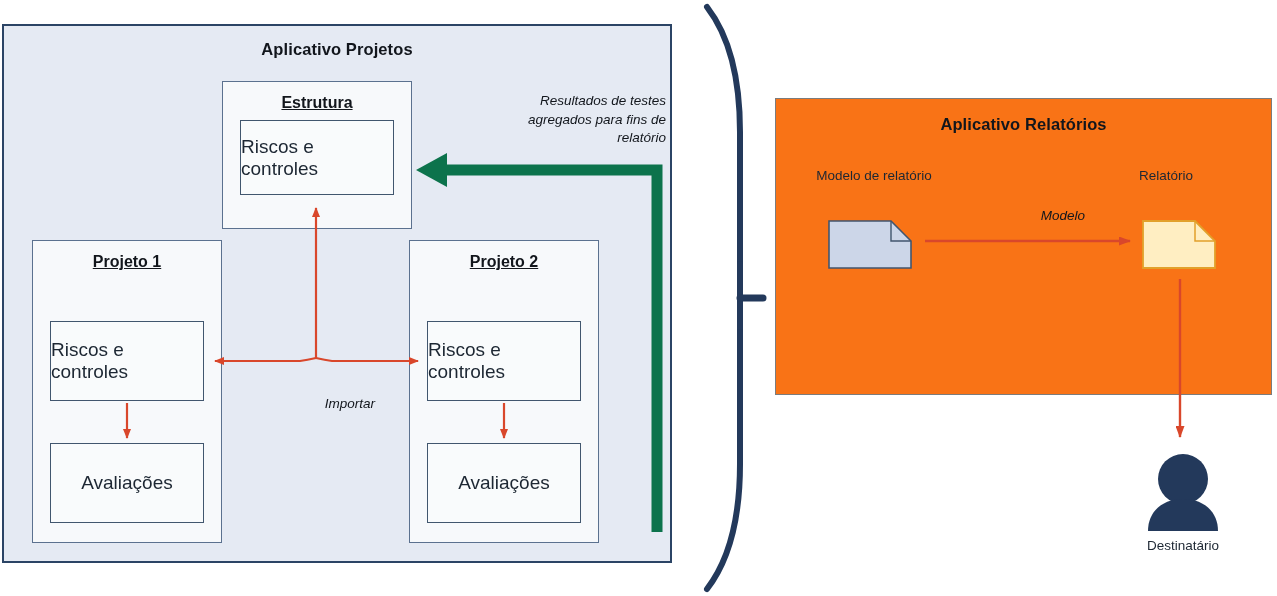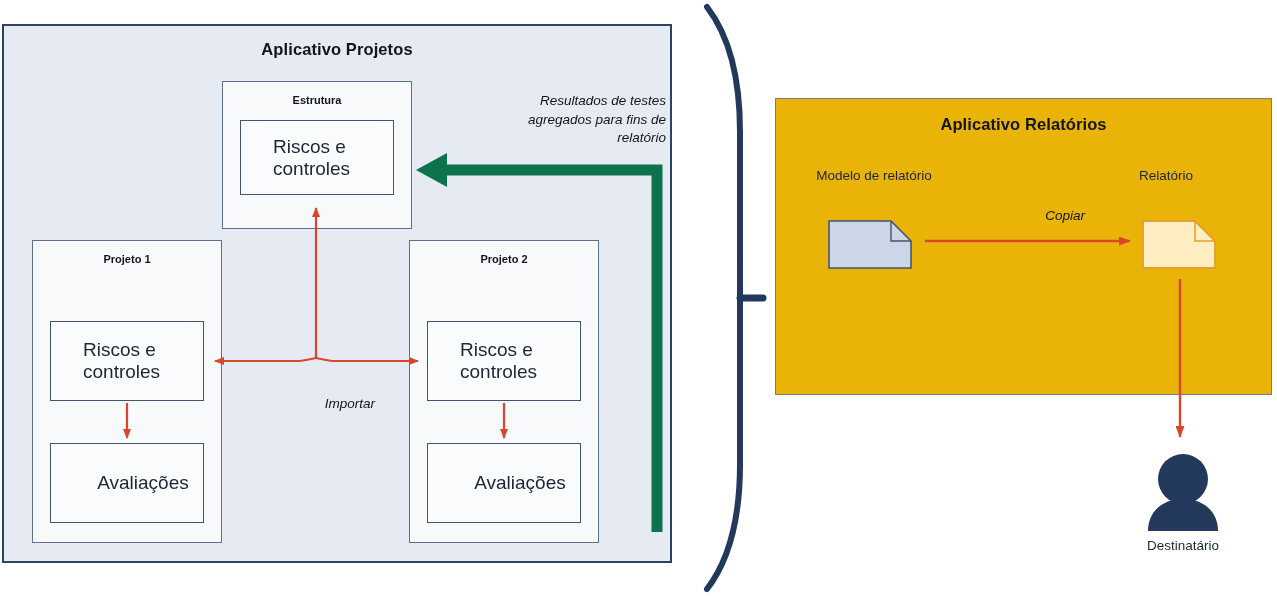--- a/index.html
+++ b/index.html
@@ -7,21 +7,21 @@
     font-family:"Liberation Sans", sans-serif;
     -webkit-font-smoothing:antialiased;
   }
   #stage{
     position:relative;
     width:1277px;
     height:596px;
     overflow:hidden;
     background:#ffffff;
   }
-  .abs{position:absolute;padding-left:32px;}
+  .abs{position:absolute;}
 
   
   #projects-panel{
     left:2px; top:24px; width:670px; height:539px;
     background:#e5eaf3;
     border:2px solid #2b4465;
     box-sizing:border-box;
   }
   .panel-title{
     position:absolute;
@@ -39,22 +39,23 @@
     background:#f7f9fb;
     border:1.6px solid #5b718f;
     box-sizing:border-box;
   }
   .group-label{
     position:absolute;
     left:0;right:0;
     top:12px;
     text-align:center;
     font-weight:bold;
-    font-size:11px;
+    font-size:16px;
     color:#12161c;
+    text-decoration:underline;
   }
   
   .node-box{
     background:#f9fbfc;
     border:1.3px solid #41566e;
     box-sizing:border-box;
     display:flex;
     align-items:center;
     justify-content:center;
     font-size:19px;
@@ -68,21 +69,21 @@
   #p1-riscos{left:50px; top:321px; width:154px; height:80px;}
   #p1-avaliacoes{left:50px; top:443px; width:154px; height:80px;}
 
   #projeto2{left:409px; top:240px; width:190px; height:303px;}
   #p2-riscos{left:427px; top:321px; width:154px; height:80px;}
   #p2-avaliacoes{left:427px; top:443px; width:154px; height:80px;}
 
   
   #reports-panel{
     left:775px; top:98px; width:497px; height:297px;
-    background:#eab308;
+    background:#f97316;
     border:1.6px solid #7c7c7c;
     box-sizing:border-box;
   }
   #reports-title{top:16px;}
 
   .doc-label{
     position:absolute;
     text-align:center;
     font-size:13.5px;
     color:#1d2733;
@@ -138,21 +139,21 @@
   <div class="abs" id="reports-panel">
     <div class="panel-title" id="reports-title">Aplicativo Relatórios</div>
   </div>
 
   <div class="doc-label" id="label-modelo">Modelo de relatório</div>
   <div class="doc-label" id="label-relatorio">Relatório</div>
   <div class="doc-label" id="label-destinatario">Destinatário</div>
 
   <div class="note" id="note-resultados">Resultados de testes agregados para fins de relatório</div>
   <div class="note" id="note-importar">Importar</div>
-  <div class="note" id="note-copiar">Copiar</div>
+  <div class="note" id="note-copiar">Modelo</div>
 
   <svg id="vec" viewBox="0 0 1277 596">
     <defs>
       <marker id="redArrow" markerWidth="10" markerHeight="8" refX="9" refY="4" orient="auto" markerUnits="userSpaceOnUse">
         <path d="M0,0 L10,4 L0,8 z" fill="#d9472b"></path>
       </marker>
       <marker id="redArrowThin" markerWidth="12" markerHeight="9" refX="11" refY="4.5" orient="auto" markerUnits="userSpaceOnUse">
         <path d="M0,0 L12,4.5 L0,9 z" fill="#d9472b"></path>
       </marker>
     </defs>

